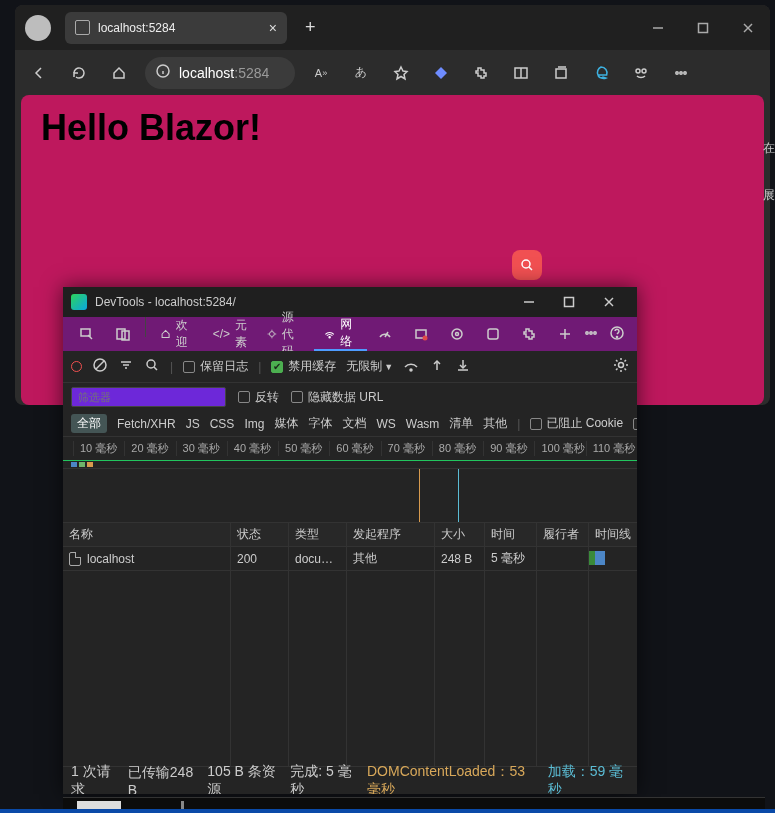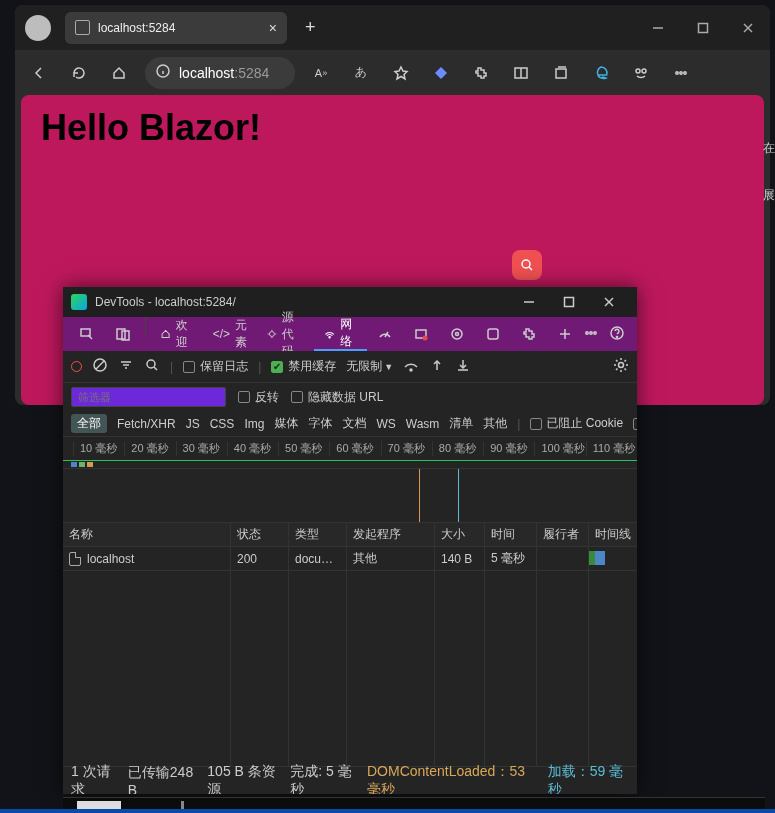--- a/index.html
+++ b/index.html
@@ -555,21 +555,21 @@
         </div>
     </div>
     <div class="net-row">
       <div>
           <span class="file-icon"></span>
           <span>localhost</span>
         </div>
       <div>200</div>
       <div>docu…</div>
       <div>其他</div>
-      <div>140 B</div>
+      <div>248 B</div>
       <div>5  毫秒</div>
       <div></div>
       <div style="position:relative">
         <span class="waterfall-bar" style="left:0;width:6px;background:#3a8a3a"></span>
         <span class="waterfall-bar" style="left:6px;width:10px;background:#4c86c6"></span>
         <span class="vline" style="left:102px;width:2px;background:#d79a4e;top:0;bottom:0;height:auto;position:absolute"></span>
         <span class="vline" style="left:114px;width:2px;background:#5bbcd4;top:0;bottom:0;height:auto;position:absolute"></span>
       </div>
     </div>
     <div class="net-body">

